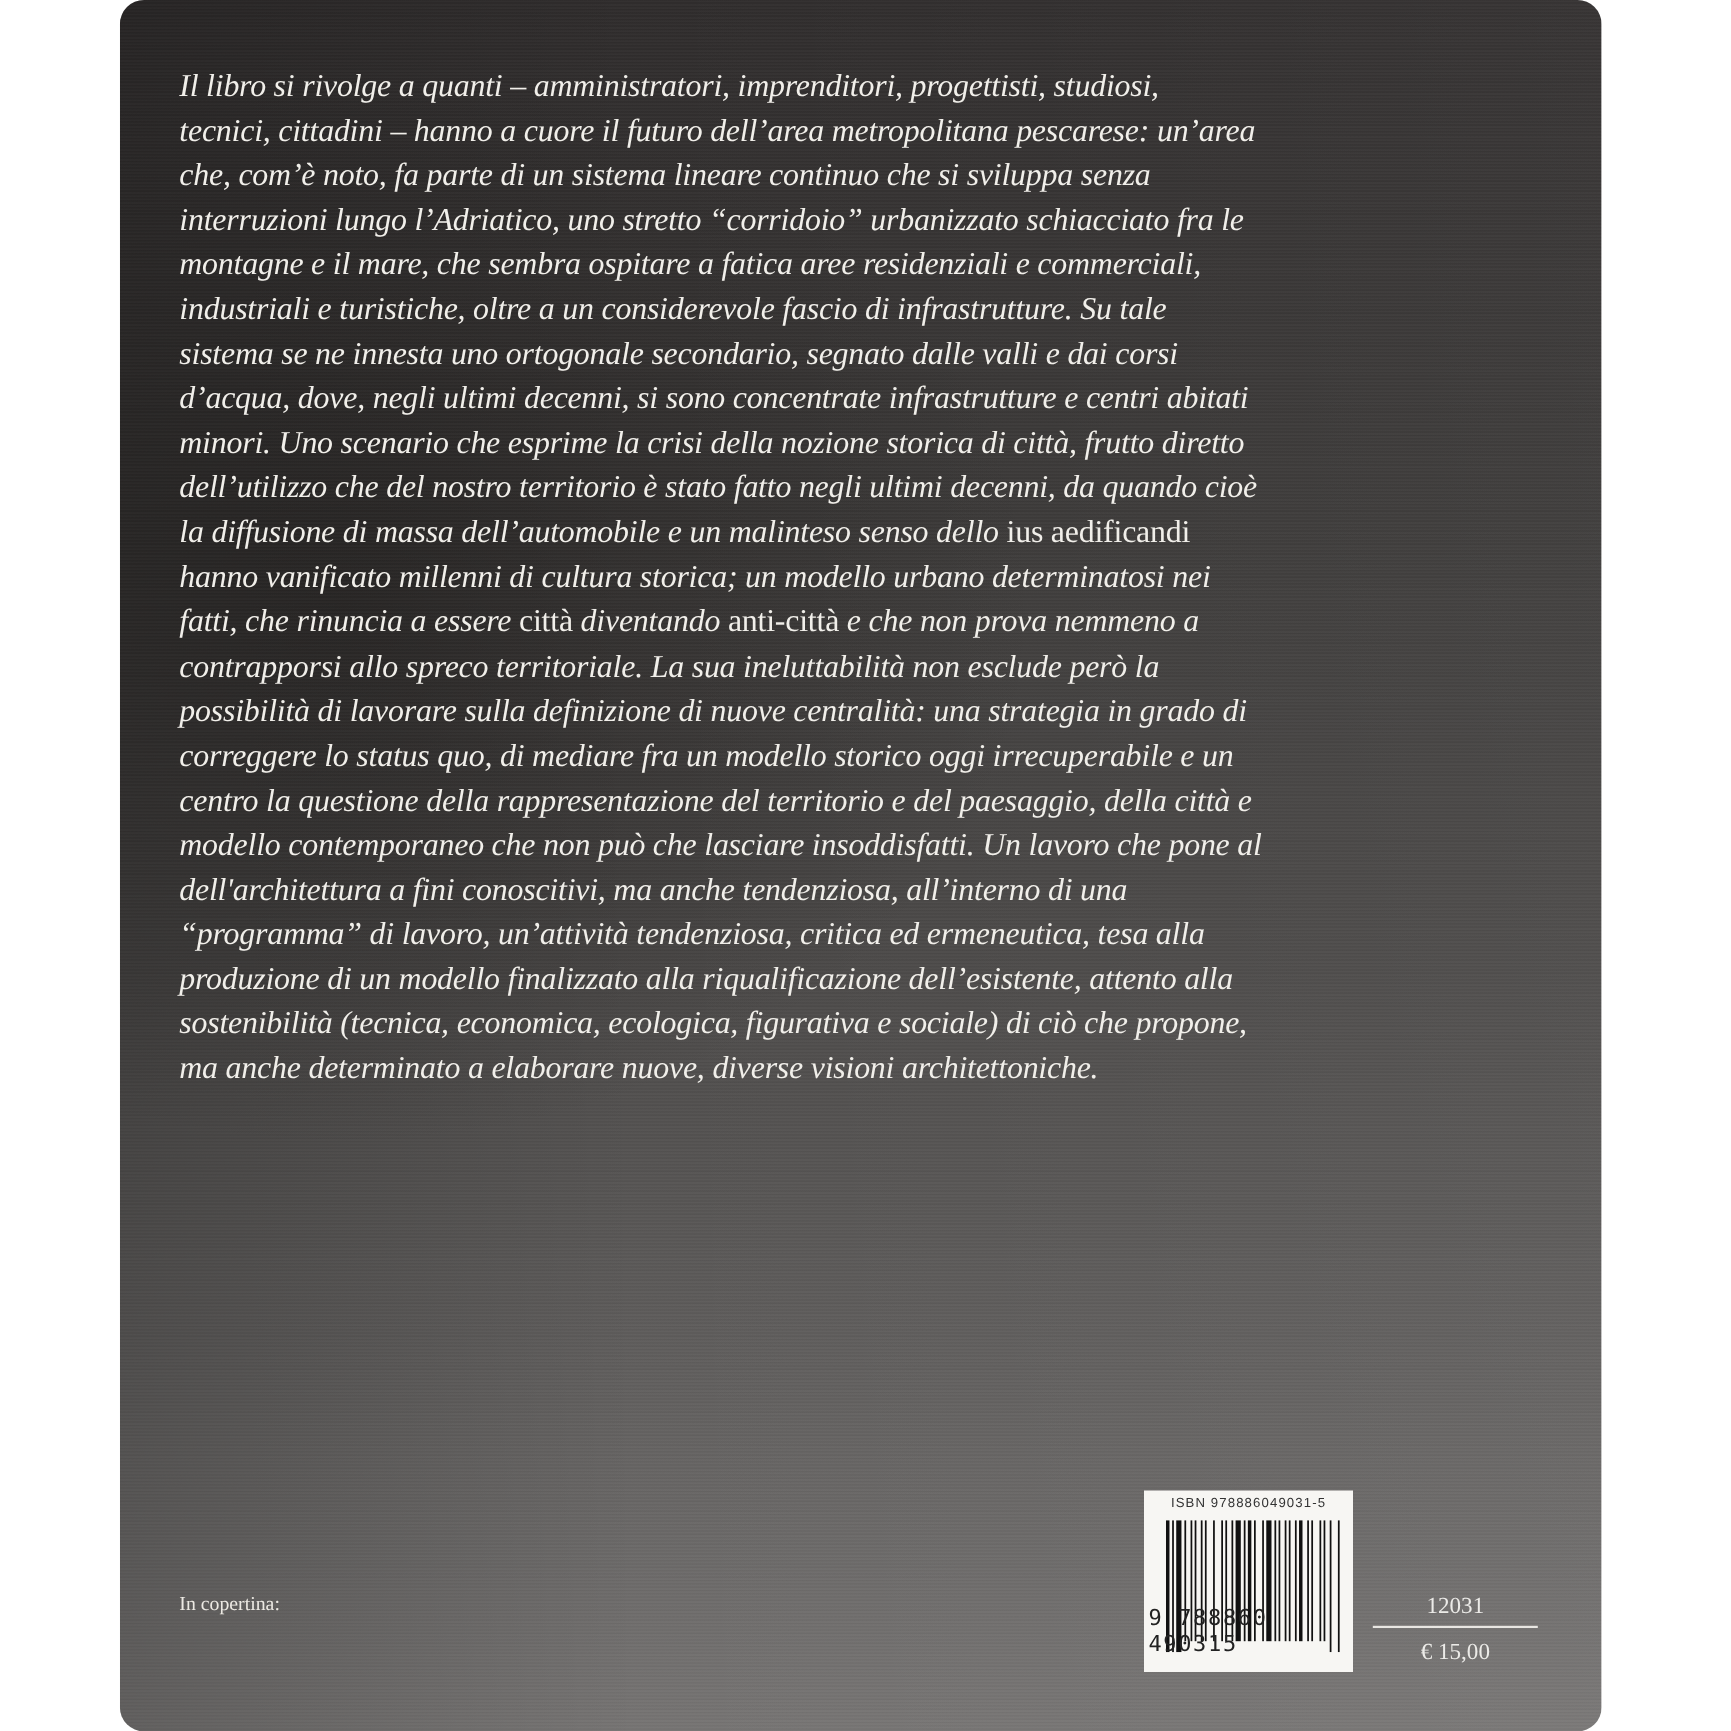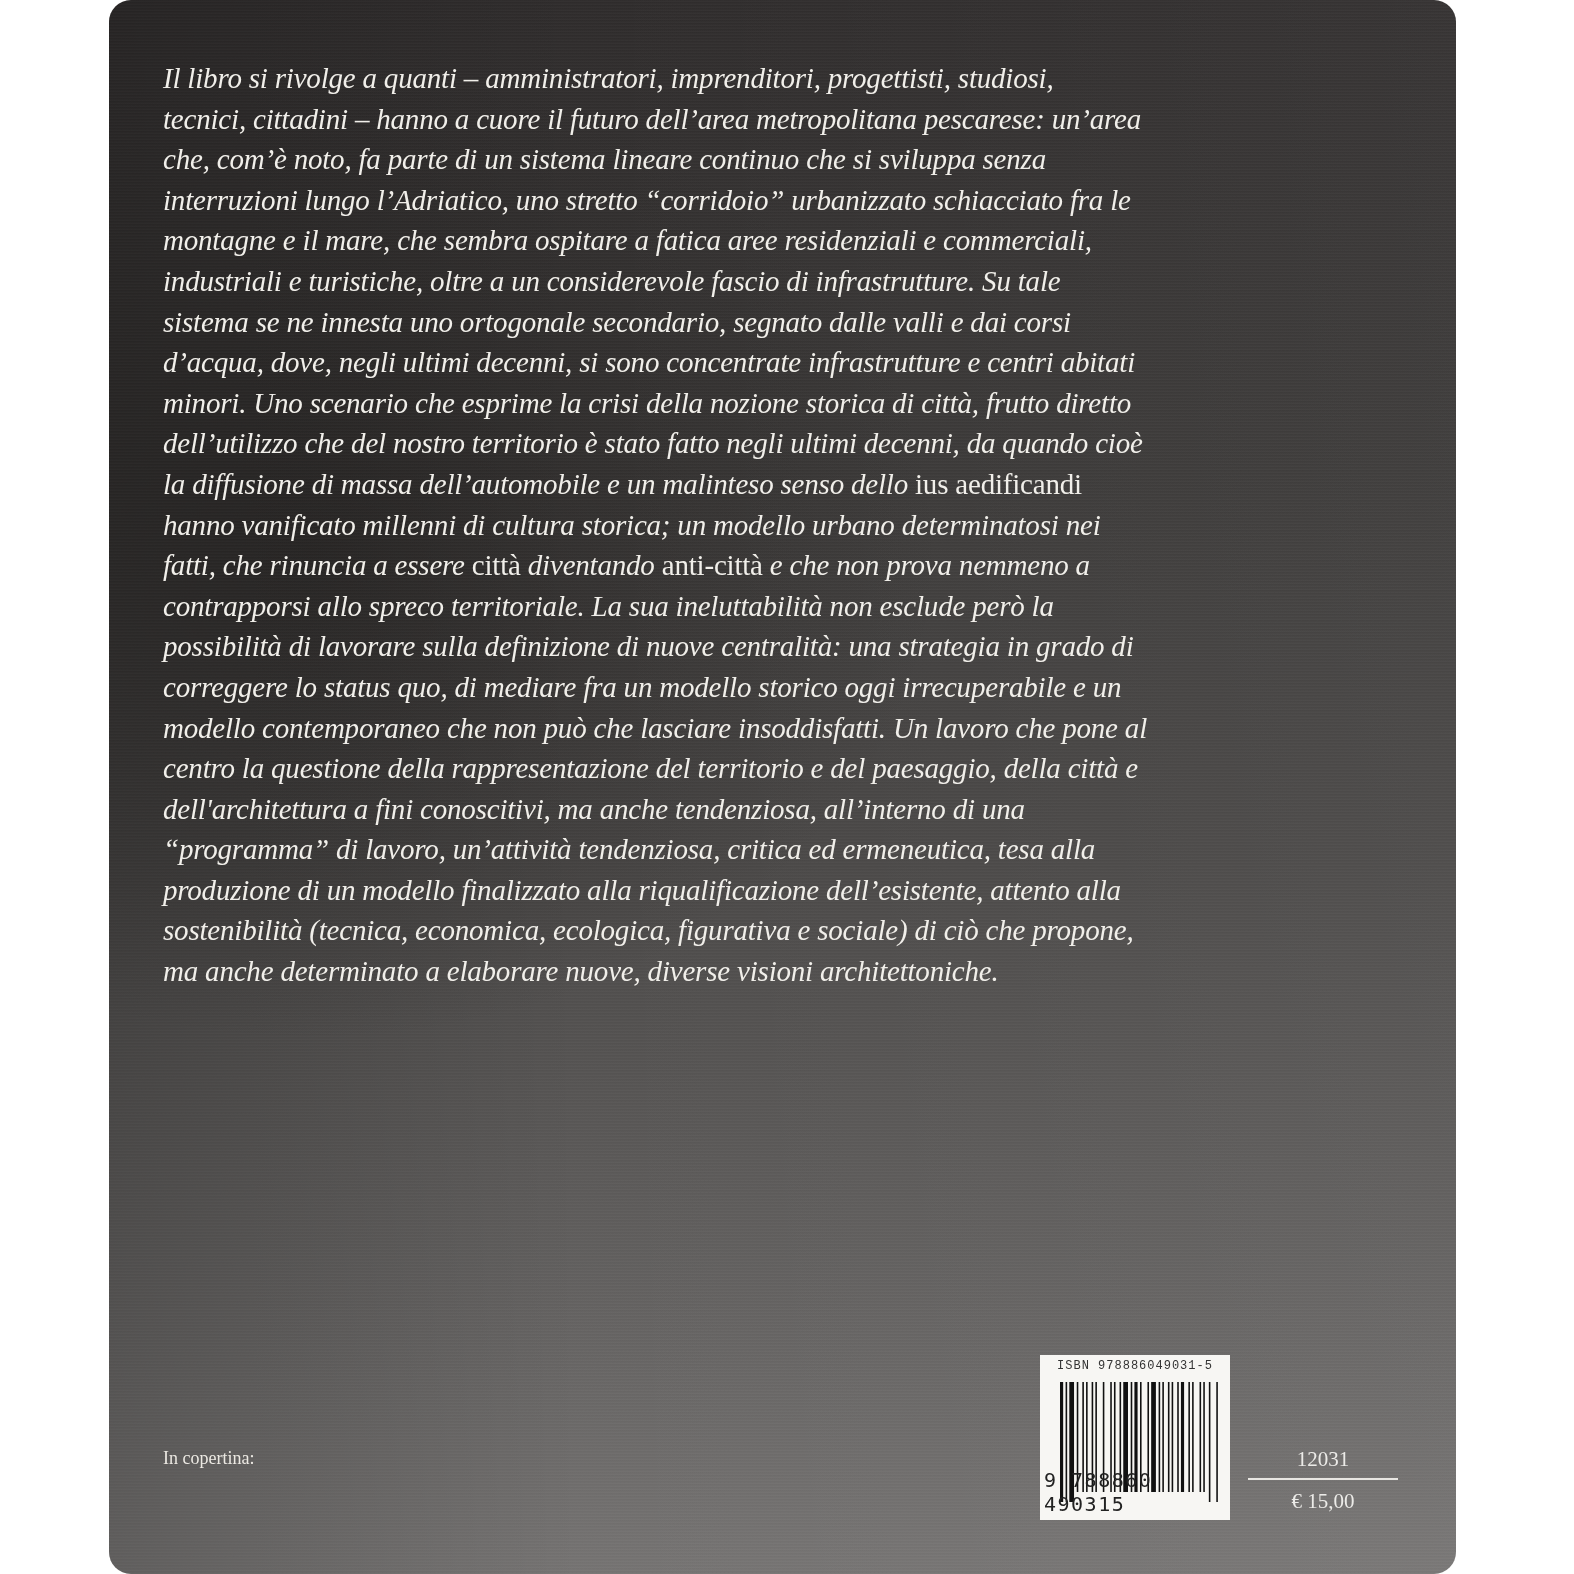--- a/index.html
+++ b/index.html
@@ -72,36 +72,36 @@
     width: 190px;
     height: 165px;
     background: #f7f6f3;
   }
   .isbn-text {
     position: absolute;
     left: 0;
     top: 4px;
     width: 190px;
     text-align: center;
-    font-family: Liberation Mono, monospace;
+    font-family: Liberation Sans, sans-serif;
     font-size: 12px;
     letter-spacing: 1px;
     color: #333;
   }
   .bars {
     position: absolute;
     left: 20px;
     top: 27px;
     width: 160px;
     height: 120px;
   }
   .ean-digits {
     position: absolute;
     left: 4px;
-    bottom: 4px;
+    bottom: 14px;
     width: 182px;
     font-family: "DejaVu Sans Mono", "Liberation Mono", monospace;
     font-size: 20px;
     color: #222;
     letter-spacing: 1.5px;
     background: transparent;
   }
   .price-block {
     position: absolute;
     left: 1139px;
@@ -136,22 +136,22 @@
       <span class="blurb-line"><span>sistema se ne innesta uno ortogonale secondario, segnato dalle valli e dai corsi</span></span>
       <span class="blurb-line"><span>d’acqua, dove, negli ultimi decenni, si sono concentrate infrastrutture e centri abitati</span></span>
       <span class="blurb-line"><span>minori. Uno scenario che esprime la crisi della nozione storica di città, frutto diretto</span></span>
       <span class="blurb-line"><span>dell’utilizzo che del nostro territorio è stato fatto negli ultimi decenni, da quando cioè</span></span>
       <span class="blurb-line"><span>la diffusione di massa dell’automobile e un malinteso senso dello </span><span class="seg-roman">ius aedificandi</span></span>
       <span class="blurb-line"><span>hanno vanificato millenni di cultura storica; un modello urbano determinatosi nei</span></span>
       <span class="blurb-line"><span>fatti, che rinuncia a essere </span><span class="seg-roman">città</span><span> diventando </span><span class="seg-roman">anti-città</span><span> e che non prova nemmeno a</span></span>
       <span class="blurb-line"><span>contrapporsi allo spreco territoriale. La sua ineluttabilità non esclude però la</span></span>
       <span class="blurb-line"><span>possibilità di lavorare sulla definizione di nuove centralità: una strategia in grado di</span></span>
       <span class="blurb-line"><span>correggere lo status quo, di mediare fra un modello storico oggi irrecuperabile e un</span></span>
+      <span class="blurb-line"><span>centro la questione della rappresentazione del  territorio e del paesaggio, della città e</span></span>
       <span class="blurb-line"><span>modello contemporaneo che non può che lasciare insoddisfatti. Un lavoro che pone al</span></span>
-      <span class="blurb-line"><span>centro la questione della rappresentazione del  territorio e del paesaggio, della città e</span></span>
       <span class="blurb-line"><span>dell'architettura a fini conoscitivi, ma anche tendenziosa, all’interno di  una</span></span>
       <span class="blurb-line"><span>“programma” di lavoro, un’attività tendenziosa, critica ed ermeneutica, tesa alla</span></span>
       <span class="blurb-line"><span>produzione di un modello finalizzato alla riqualificazione dell’esistente, attento alla</span></span>
       <span class="blurb-line"><span>sostenibilità (tecnica, economica, ecologica, figurativa e sociale) di ciò che propone,</span></span>
       <span class="blurb-line"><span>ma anche determinato a elaborare nuove, diverse visioni architettoniche.</span></span>
     </div>
 
   <div class="caption">
     <span class="caption-title">In copertina:</span>
   </div>

